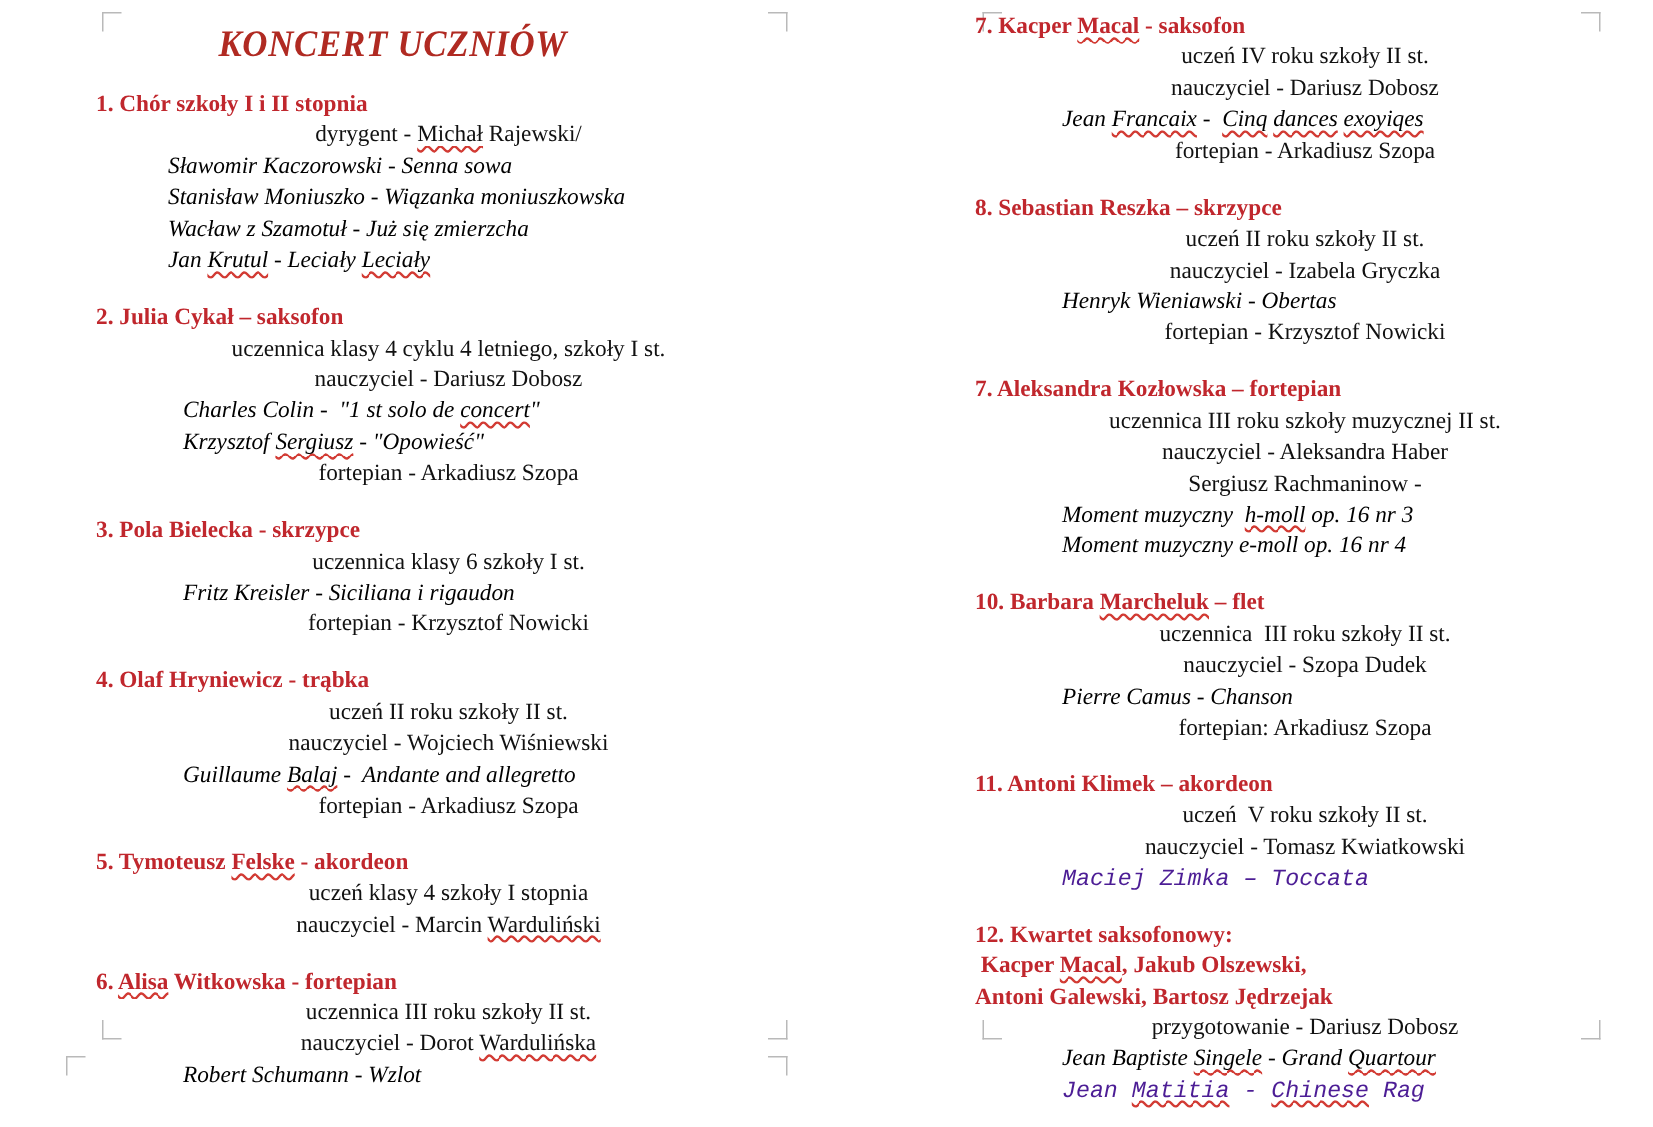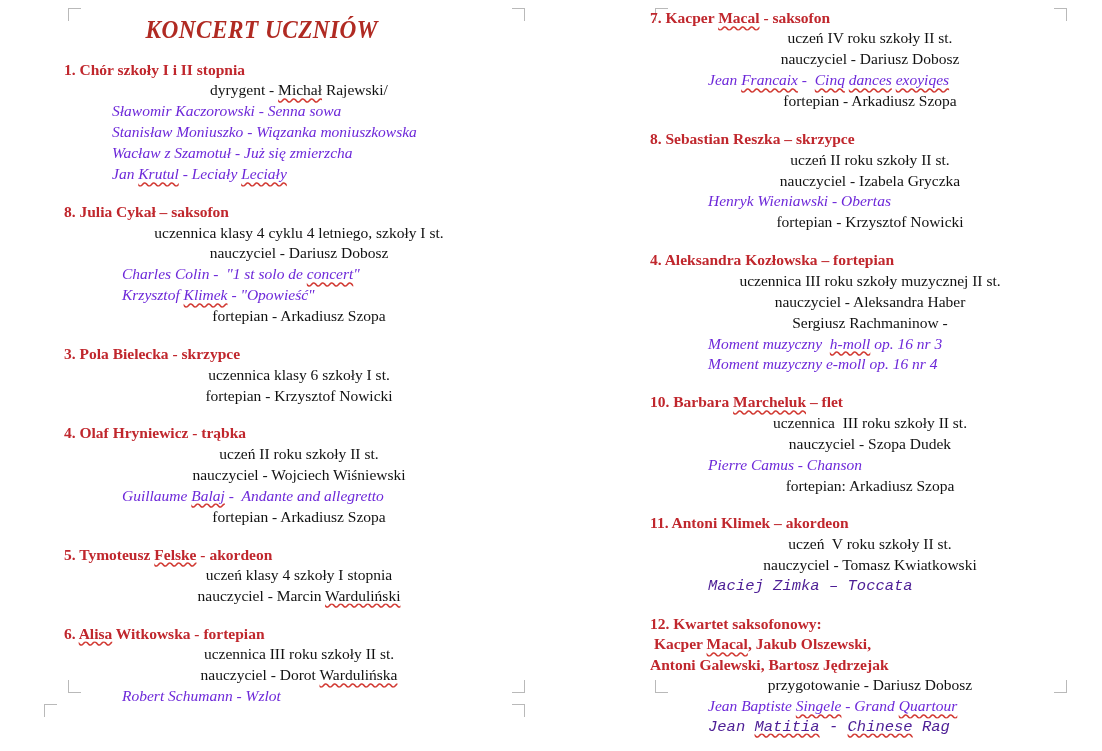--- a/index.html
+++ b/index.html
@@ -80,21 +80,21 @@
     color: #111111;
     margin: 0;
     white-space: pre;
     text-align: center;
   }
 
   .piece {
     font-style: italic;
     font-size: 15.5px;
     line-height: 1.35;
-    color: #6d28d9;
+    color: #000000;
     margin: 0;
     white-space: pre;
     padding-left: 40px;
   }
   .piece.ind-a { padding-left: 48px; }
   .piece.ind-b { padding-left: 30px; }
   .piece.ind-c { padding-left: 58px; }
   .piece.gray { color: #4c1d95; font-family: Liberation Mono, monospace; }
 
   
@@ -127,31 +127,32 @@
   <div class="entry">
     <div class="entry-head">1. Chór szkoły I i II stopnia</div>
     <div class="line">dyrygent - <span class="sp">Michał</span> Rajewski/</div>
     <div class="piece ind-a">Sławomir Kaczorowski - Senna sowa</div>
     <div class="piece ind-a">Stanisław Moniuszko - Wiązanka moniuszkowska</div>
     <div class="piece ind-a">Wacław z Szamotuł - Już się zmierzcha</div>
     <div class="piece ind-a">Jan <span class="sp">Krutul</span> - Leciały <span class="sp">Leciały</span></div>
   </div>
 
   <div class="entry">
-    <div class="entry-head">8. Julia Cykał – saksofon</div>
+    <div class="entry-head">2. Julia Cykał – saksofon</div>
     <div class="line">uczennica klasy 4 cyklu 4 letniego, szkoły I st.</div>
     <div class="line">nauczyciel - Dariusz Dobosz</div>
     <div class="piece ind-c">Charles Colin -  "1 st solo de <span class="sp">concert</span>"</div>
-    <div class="piece ind-c">Krzysztof <span class="sp">Klimek</span> - "Opowieść"</div>
+    <div class="piece ind-c">Krzysztof <span class="sp">Sergiusz</span> - "Opowieść"</div>
     <div class="line">fortepian - Arkadiusz Szopa</div>
   </div>
 
   <div class="entry">
     <div class="entry-head">3. Pola Bielecka - skrzypce</div>
     <div class="line">uczennica klasy 6 szkoły I st.</div>
+    <div class="piece ind-c">Fritz Kreisler - Siciliana i rigaudon</div>
     <div class="line">fortepian - Krzysztof Nowicki</div>
   </div>
 
   <div class="entry">
     <div class="entry-head">4. Olaf Hryniewicz - trąbka</div>
     <div class="line">uczeń II roku szkoły II st.</div>
     <div class="line">nauczyciel - Wojciech Wiśniewski</div>
     <div class="piece ind-c">Guillaume <span class="sp">Balaj</span> -  Andante and allegretto</div>
     <div class="line">fortepian - Arkadiusz Szopa</div>
   </div>
@@ -183,21 +184,21 @@
 
   <div class="entry">
     <div class="entry-head">8. Sebastian Reszka – skrzypce</div>
     <div class="line">uczeń II roku szkoły II st.</div>
     <div class="line">nauczyciel - Izabela Gryczka</div>
     <div class="piece ind-c">Henryk Wieniawski - Obertas</div>
     <div class="line">fortepian - Krzysztof Nowicki</div>
   </div>
 
   <div class="entry">
-    <div class="entry-head">4. Aleksandra Kozłowska – fortepian</div>
+    <div class="entry-head">7. Aleksandra Kozłowska – fortepian</div>
     <div class="line">uczennica III roku szkoły muzycznej II st.</div>
     <div class="line">nauczyciel - Aleksandra Haber</div>
     <div class="line">Sergiusz Rachmaninow -</div>
     <div class="piece ind-c">Moment muzyczny  <span class="sp">h-moll</span> op. 16 nr 3</div>
     <div class="piece ind-c">Moment muzyczny e-moll op. 16 nr 4</div>
   </div>
 
   <div class="entry">
     <div class="entry-head">10. Barbara <span class="sp">Marcheluk</span> – flet</div>
     <div class="line">uczennica  III roku szkoły II st.</div>

